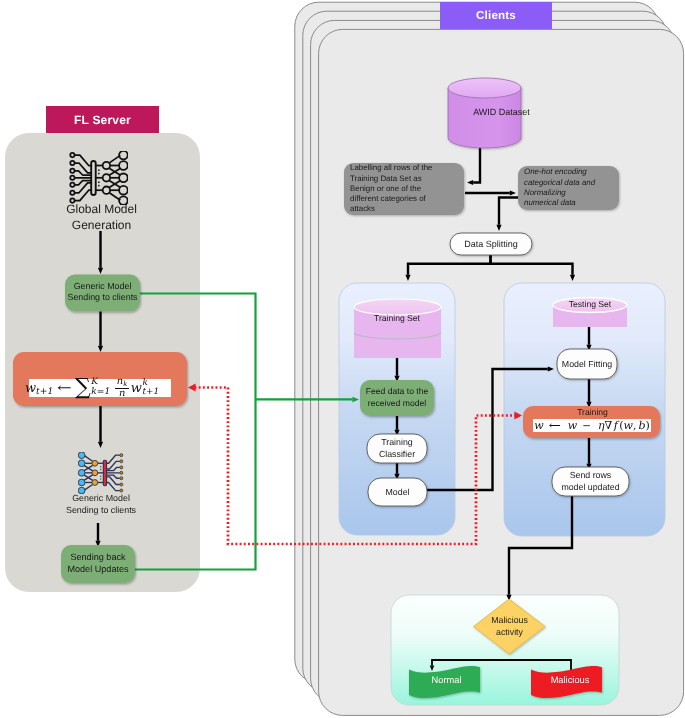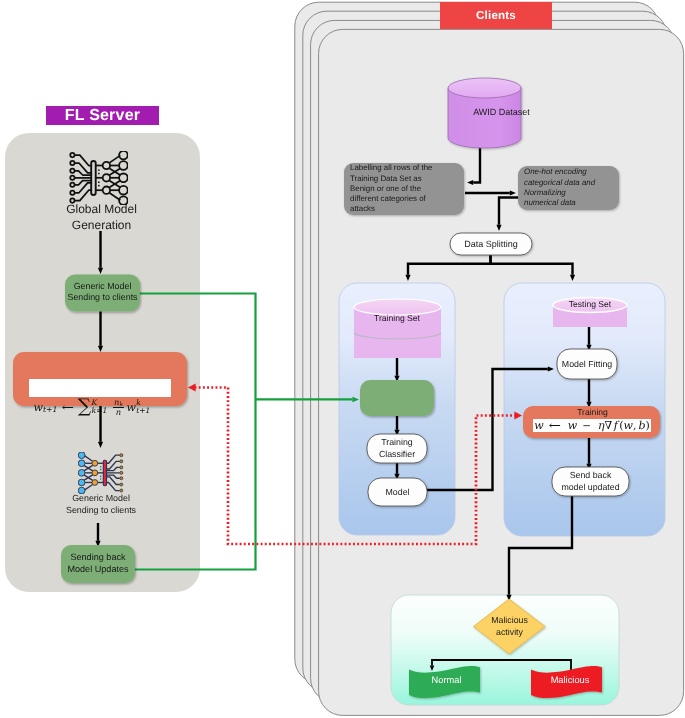--- a/index.html
+++ b/index.html
@@ -170,24 +170,24 @@
   <path filter="url(#tinyShadow)" d="M 409 669.5 C 417 673.5, 427 673.0, 437 671.8 C 447 670.5, 458 666.8, 468 666.2
            C 473 665.9, 477 666.5, 480 667.2
            L 480 692.6 C 477 691.9, 473 691.3, 468 691.6 C 458 692.2, 447 695.9, 437 697.2
            C 427 698.4, 417 698.9, 409 694.9 Z" fill="#2eab55"></path>
   <path filter="url(#tinyShadow)" d="M 531 669.5 C 539 673.5, 549 673.0, 559 671.8 C 569 670.5, 580 666.8, 590 666.2
            C 595 665.9, 599 666.5, 602 667.2
            L 602 692.6 C 599 691.9, 595 691.3, 590 691.6 C 580 692.2, 569 695.9, 559 697.2
            C 549 698.4, 539 698.9, 531 694.9 Z" fill="#ed1c24"></path>
 </svg>
 
-<div class="hdr" style="left:46px;top:106px;width:113px;height:19px;background:#a21caf;font-size:16px;">
+<div class="hdr" style="left:46px;top:106px;width:113px;height:27px;background:#be185d;font-size:12px;">
       <span>FL Server</span>
     </div>
-<div class="hdr" style="left:440px;top:2px;width:112px;height:27px;background:#ef4444;font-size:11.6px;">
+<div class="hdr" style="left:440px;top:2px;width:112px;height:27px;background:#8b5cf6;font-size:11.6px;">
       <span>Clients</span>
     </div>
 
 <div class="txt" style="left:48px;top:208px;width:107px;height:19px;font-size:12px;line-height:1.30;">Global Model
 Generation</div>
 <div class="txt" style="left:60px;top:281px;width:85px;height:22px;font-size:8.9px;line-height:1.25;">Generic Model
 Sending to clients</div>
 <div class="txt" style="left:47px;top:495px;width:108px;height:19px;font-size:8.9px;line-height:1.30;">Generic Model
 Sending to clients</div>
 <div class="txt" style="left:58px;top:549px;width:80px;height:30px;font-size:9.1px;line-height:1.3;">Sending back
@@ -199,28 +199,30 @@
 Benign or one of the
 different categories of
 attacks</div>
 <div class="txt" style="left:524px;top:168px;width:82px;height:40px;font-size:7.9px;text-align:left;justify-content:flex-start;align-items:center;line-height:1.30;font-style:italic;">One-hot encoding
 categorical data and
 Normalizing
 numerical data</div>
 <div class="txt" style="left:452px;top:234px;width:78px;height:20px;font-size:9.0px;border-radius:9px;">Data Splitting</div>
 
 <div class="txt" style="left:360px;top:299px;width:74px;height:13px;font-size:8.6px;margin-top:13px;">Training Set</div>
+<div class="txt" style="left:360px;top:382px;width:74px;height:32px;font-size:8.6px;line-height:1.35;">Feed data to the
+received model</div>
 <div class="txt" style="left:368px;top:435px;width:58px;height:27px;font-size:8.8px;line-height:1.32;">Training
 Classifier</div>
 <div class="txt" style="left:369px;top:479px;width:57px;height:26px;font-size:8.8px;">Model</div>
 
 <div class="txt" style="left:557px;top:298px;width:66px;height:13px;font-size:8.6px;">Testing Set</div>
 <div class="txt" style="left:556px;top:350px;width:62px;height:28px;font-size:8.8px;">Model Fitting</div>
 <div class="txt" style="left:533px;top:406px;width:119px;height:13px;font-size:8.6px;">Training</div>
-<div class="txt" style="left:553px;top:468px;width:75px;height:27px;font-size:8.8px;line-height:1.3;">Send back
+<div class="txt" style="left:553px;top:468px;width:75px;height:27px;font-size:8.8px;line-height:1.3;">Send rows
 model updated</div>
 
 <div class="txt" style="left:481px;top:614px;width:57px;height:25px;font-size:8.8px;line-height:1.32;">Malicious
 activity</div>
 <div class="txt" style="left:414px;top:670px;width:65px;height:20px;font-size:9.3px;color:#ffffff;">Normal</div>
 <div class="txt" style="left:537px;top:670px;width:66px;height:20px;font-size:9.3px;color:#ffffff;">Malicious</div>
 
 <svg class="abs" style="left:69px;top:151px;z-index:12;" width="59" height="54" viewBox="0 0 59 54" xmlns="http://www.w3.org/2000/svg">
  <g>
    <g fill="none" stroke="#111" stroke-width="1.75" stroke-linecap="round" stroke-linejoin="round">
@@ -326,21 +328,21 @@
    </g>
    <g fill="#2c3550">
      <rect x="29.1" y="18.4" width="1.5" height="1.5"></rect>
           <rect x="29.1" y="21.8" width="1.5" height="1.5"></rect>
      <rect x="29.1" y="30.5" width="1.5" height="1.5"></rect>
           <rect x="29.1" y="33.9" width="1.5" height="1.5"></rect>
    </g>
  </g>
 </svg>
 
-<div class="mf" style="left:29px;top:379px;width:126px;height:18px;font-size:11px;margin-top:19px;">
+<div class="mf" style="left:29px;top:379px;width:126px;height:18px;font-size:13px;">
   <span>w<sub>t+1</sub></span>
   <span class="op" style="margin:0 5px 0 6px;display:inline-block;transform:scaleX(1.35);">←</span>
   <span class="sigwrap">
         <span class="big">∑</span>
         <span class="lims">
           <span>K</span>
           <span>k=1</span>
         </span>
       </span>
   <span class="frac" style="margin-left:5px">

